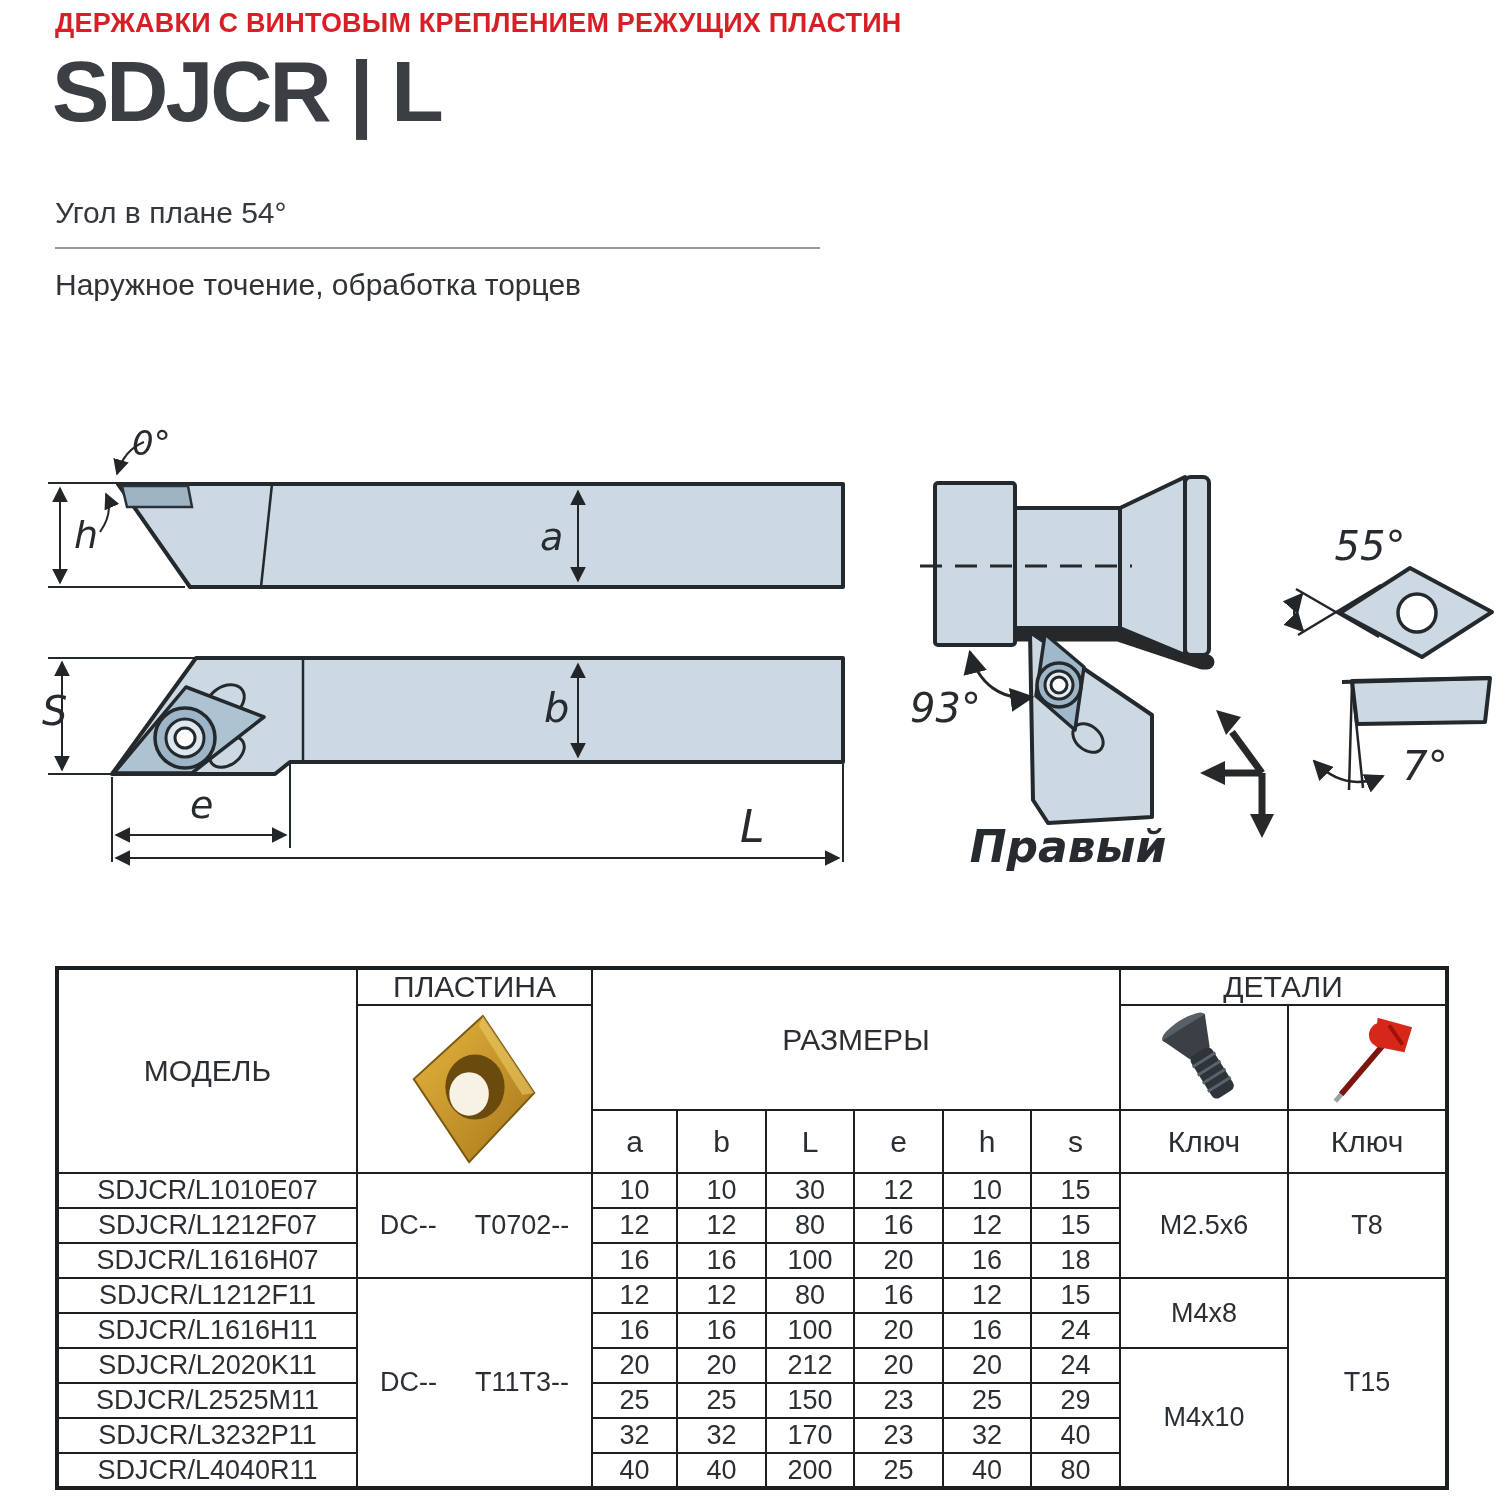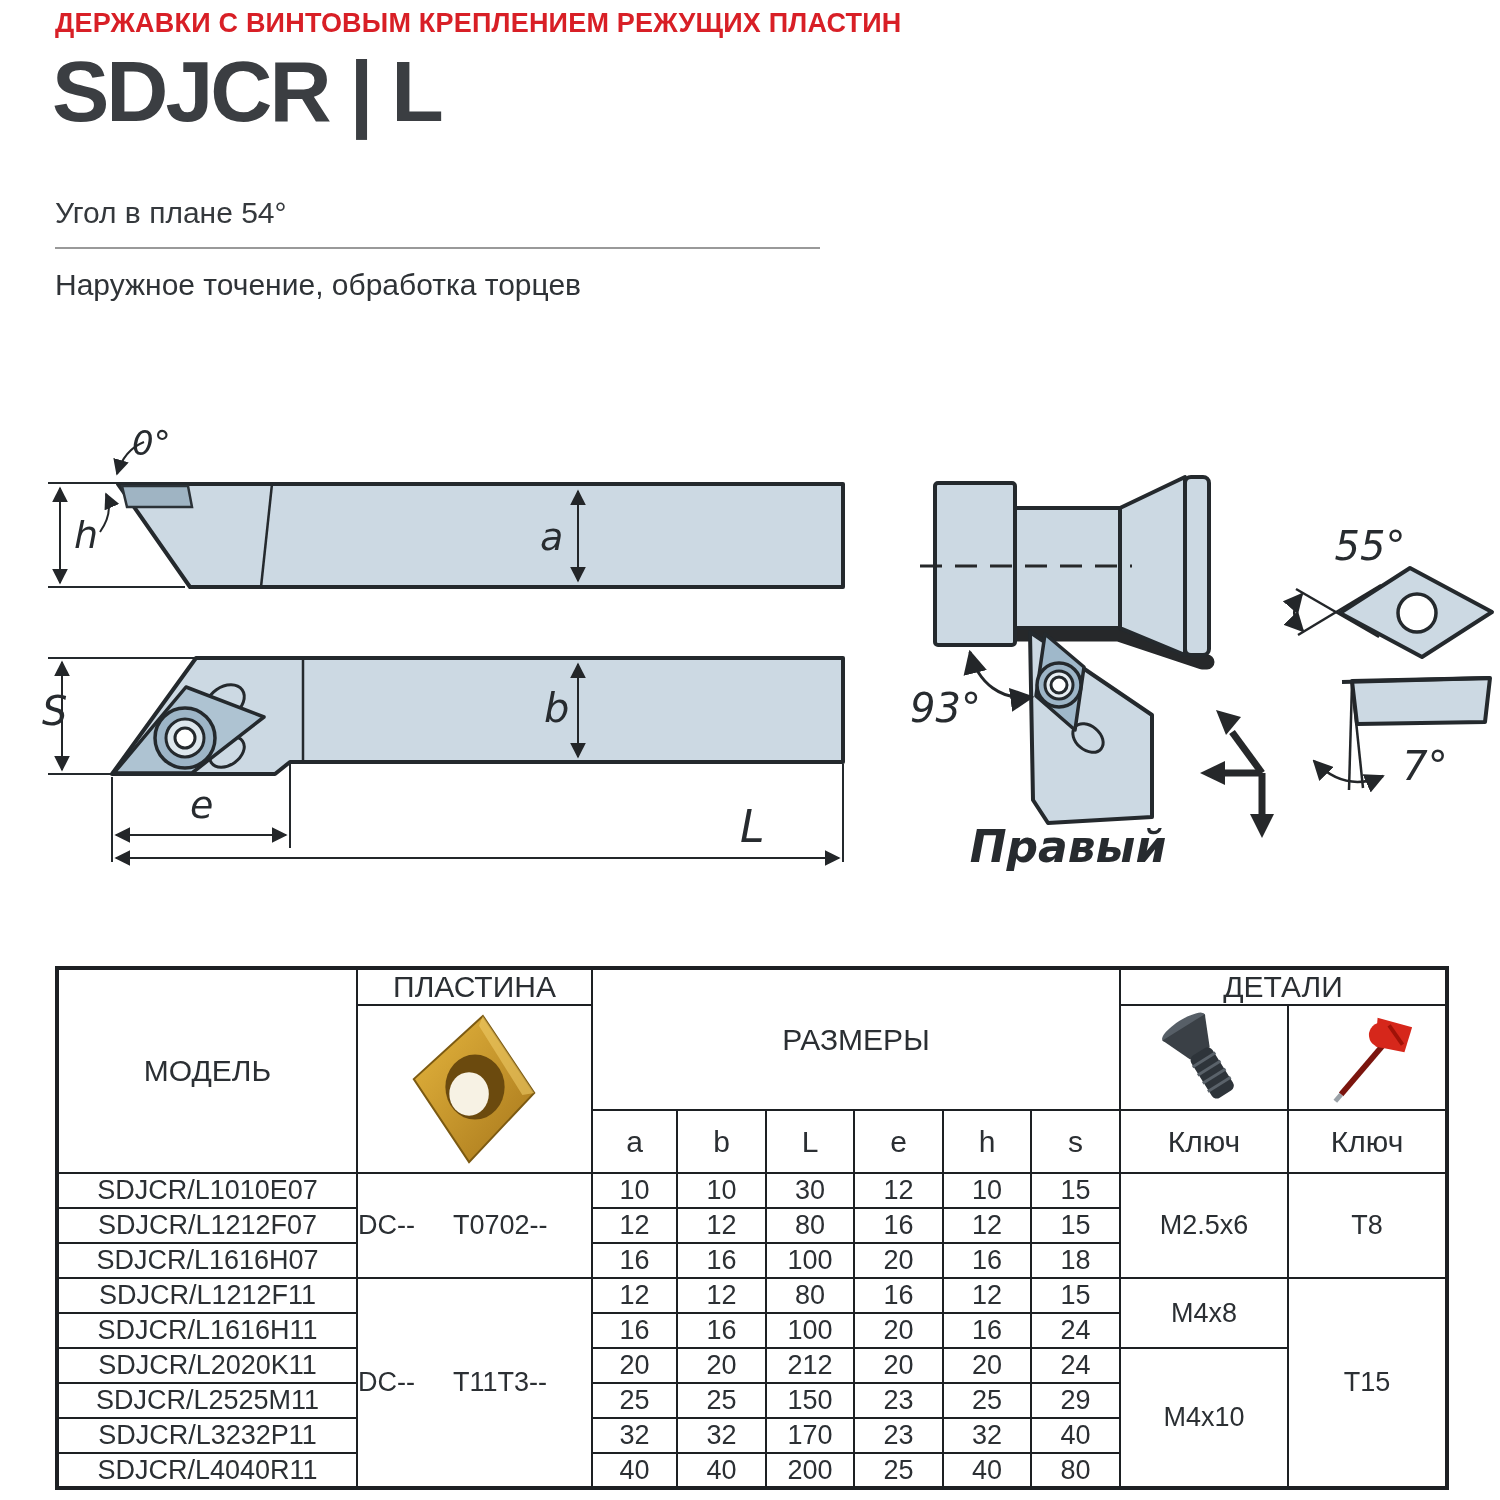--- a/index.html
+++ b/index.html
@@ -17,21 +17,21 @@
   
   #spec-table{left:55px;top:966px;width:1390px;border-collapse:collapse;table-layout:fixed;
               border:4px solid #1d2023;}
   #spec-table td,#spec-table th{border:2px solid #1d2023;padding:0;text-align:center;vertical-align:middle;
               font-family:"Liberation Sans",sans-serif;color:#2b2f33;overflow:hidden;}
   #spec-table th{font-size:30px;font-weight:normal;}
   #spec-table td{font-size:27px;}
   tr.hrow1{height:34px;} tr.hrow2{height:105px;} tr.hrow3{height:63px;}
   tr.brow{height:35px;}
   tr.groupsep td{border-top:4px solid #1d2023;margin-top:40px;}
-  .insert-pair{display:flex;gap:38px;}
+  .insert-pair{display:flex;justify-content:center;gap:38px;}
   .photo-wrap{display:flex;align-items:center;justify-content:center;height:100%;}
 </style>
 </head>
 <body>
 
 <div id="page">
 
   <div class="abs" id="page-title">SDJCR | L</div>
   <div class="abs" id="cat-label">ДЕРЖАВКИ С ВИНТОВЫМ КРЕПЛЕНИЕМ РЕЖУЩИХ ПЛАСТИН</div>
   <div class="abs" id="subtitle">Угол в плане 54°</div>

